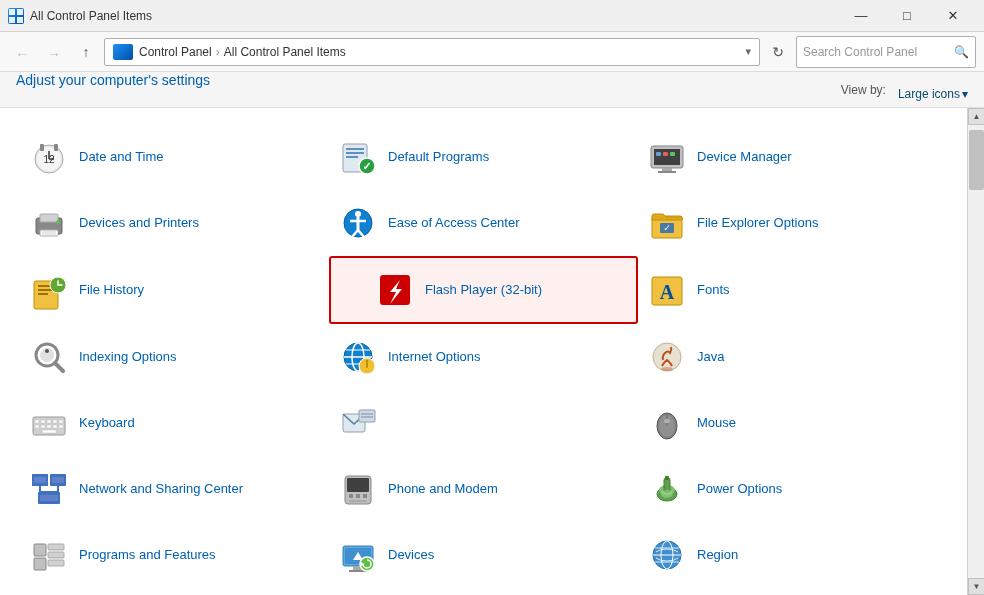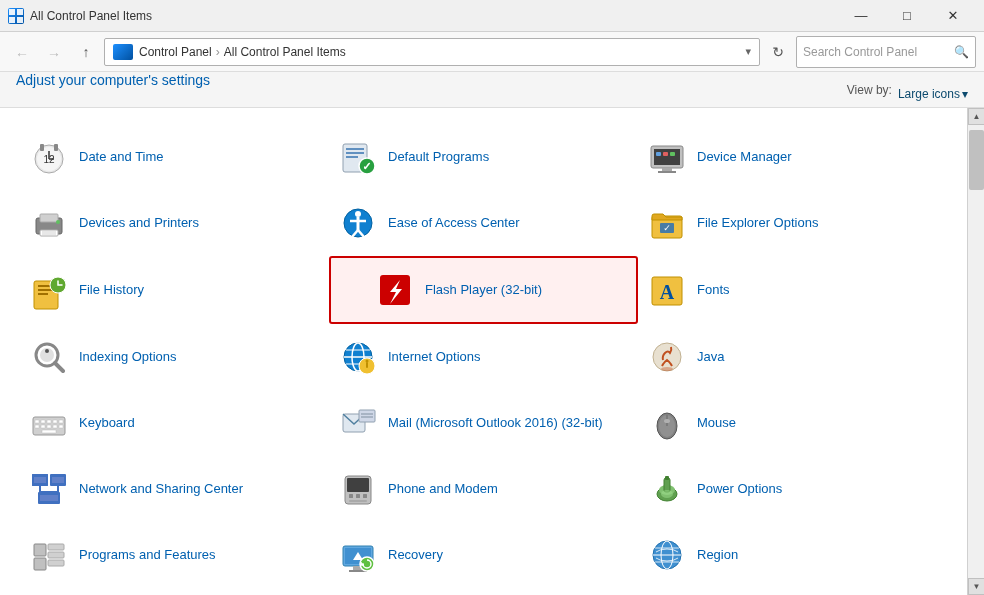--- a/index.html
+++ b/index.html
@@ -148,21 +148,21 @@
       color: #0060b0;
       font-size: 14px;
       font-weight: 400;
     }
     .view-by {
       margin-left: auto;
       display: flex;
       align-items: center;
       font-size: 12px;
       color: #555;
-      gap: 6px;
+      gap: 12px;
     }
     .view-by-link {
       color: #0c4a6e;
       cursor: pointer;
       display: flex;
       align-items: center;
       gap: 2px;
       margin-top: 9px;
     }
 
@@ -477,21 +477,20 @@
       <div class="control-item">
         <div class="item-icon">
           <svg width="38" height="38" viewBox="0 0 38 38">
             <rect x="4" y="10" width="22" height="18" rx="2" fill="#e0e8f0" stroke="#90a0b0" stroke-width="1"></rect>
             <polyline points="4,10 15,20 26,10" fill="none" stroke="#5080a0" stroke-width="1.5"></polyline>
             <rect x="20" y="6" width="16" height="12" rx="1" fill="#d0d8e8" stroke="#90a0b0" stroke-width="1"></rect>
             <line x1="22" y1="10" x2="34" y2="10" stroke="#8090a0" stroke-width="1"></line>
             <line x1="22" y1="13" x2="34" y2="13" stroke="#8090a0" stroke-width="1"></line>
           </svg>
         </div>
-        <span class="item-label">Mail (Microsoft Outlook 2016) (32-bit)</span>
       </div>
 
       <div class="control-item">
         <div class="item-icon">
           <svg width="38" height="38" viewBox="0 0 38 38">
             <ellipse cx="19" cy="22" rx="10" ry="13" fill="#808080" stroke="#555" stroke-width="1"></ellipse>
             <ellipse cx="19" cy="22" rx="8" ry="11" fill="#909090"></ellipse>
             <line x1="19" y1="11" x2="19" y2="22" stroke="#666" stroke-width="1"></line>
             <ellipse cx="19" cy="17" rx="3" ry="2" fill="#b0b0b0"></ellipse>
           </svg>
@@ -564,21 +563,21 @@
             <rect x="4" y="10" width="30" height="20" rx="2" fill="#60a8e0" stroke="#3080b0" stroke-width="1"></rect>
             <rect x="6" y="12" width="26" height="16" fill="#4090d0"></rect>
             <rect x="14" y="30" width="10" height="4" fill="#aaa"></rect>
             <rect x="10" y="34" width="18" height="2" fill="#888"></rect>
             <path d="M19 16 L14 24 L24 24 Z" fill="white"></path>
             <circle cx="28" cy="28" r="7" fill="#60c040" stroke="white" stroke-width="1.5"></circle>
             <path d="M28 24 A4 4 0 1 1 24 28 L22 28" stroke="white" stroke-width="1.5" fill="none"></path>
             <polyline points="22,26 22,29 25,29" stroke="white" stroke-width="1.5" fill="none"></polyline>
           </svg>
         </div>
-        <span class="item-label">Recovery</span>
+        <span class="item-label">Devices</span>
       </div>
 
       <div class="control-item">
         <div class="item-icon">
           <svg width="38" height="38" viewBox="0 0 38 38">
             <circle cx="19" cy="19" r="14" fill="#4090d0" stroke="#2070b0" stroke-width="1"></circle>
             <ellipse cx="19" cy="19" rx="6" ry="14" fill="none" stroke="white" stroke-width="1"></ellipse>
             <line x1="5" y1="19" x2="33" y2="19" stroke="white" stroke-width="1"></line>
             <line x1="7" y1="12" x2="31" y2="12" stroke="white" stroke-width="0.8"></line>
             <line x1="7" y1="26" x2="31" y2="26" stroke="white" stroke-width="0.8"></line>

